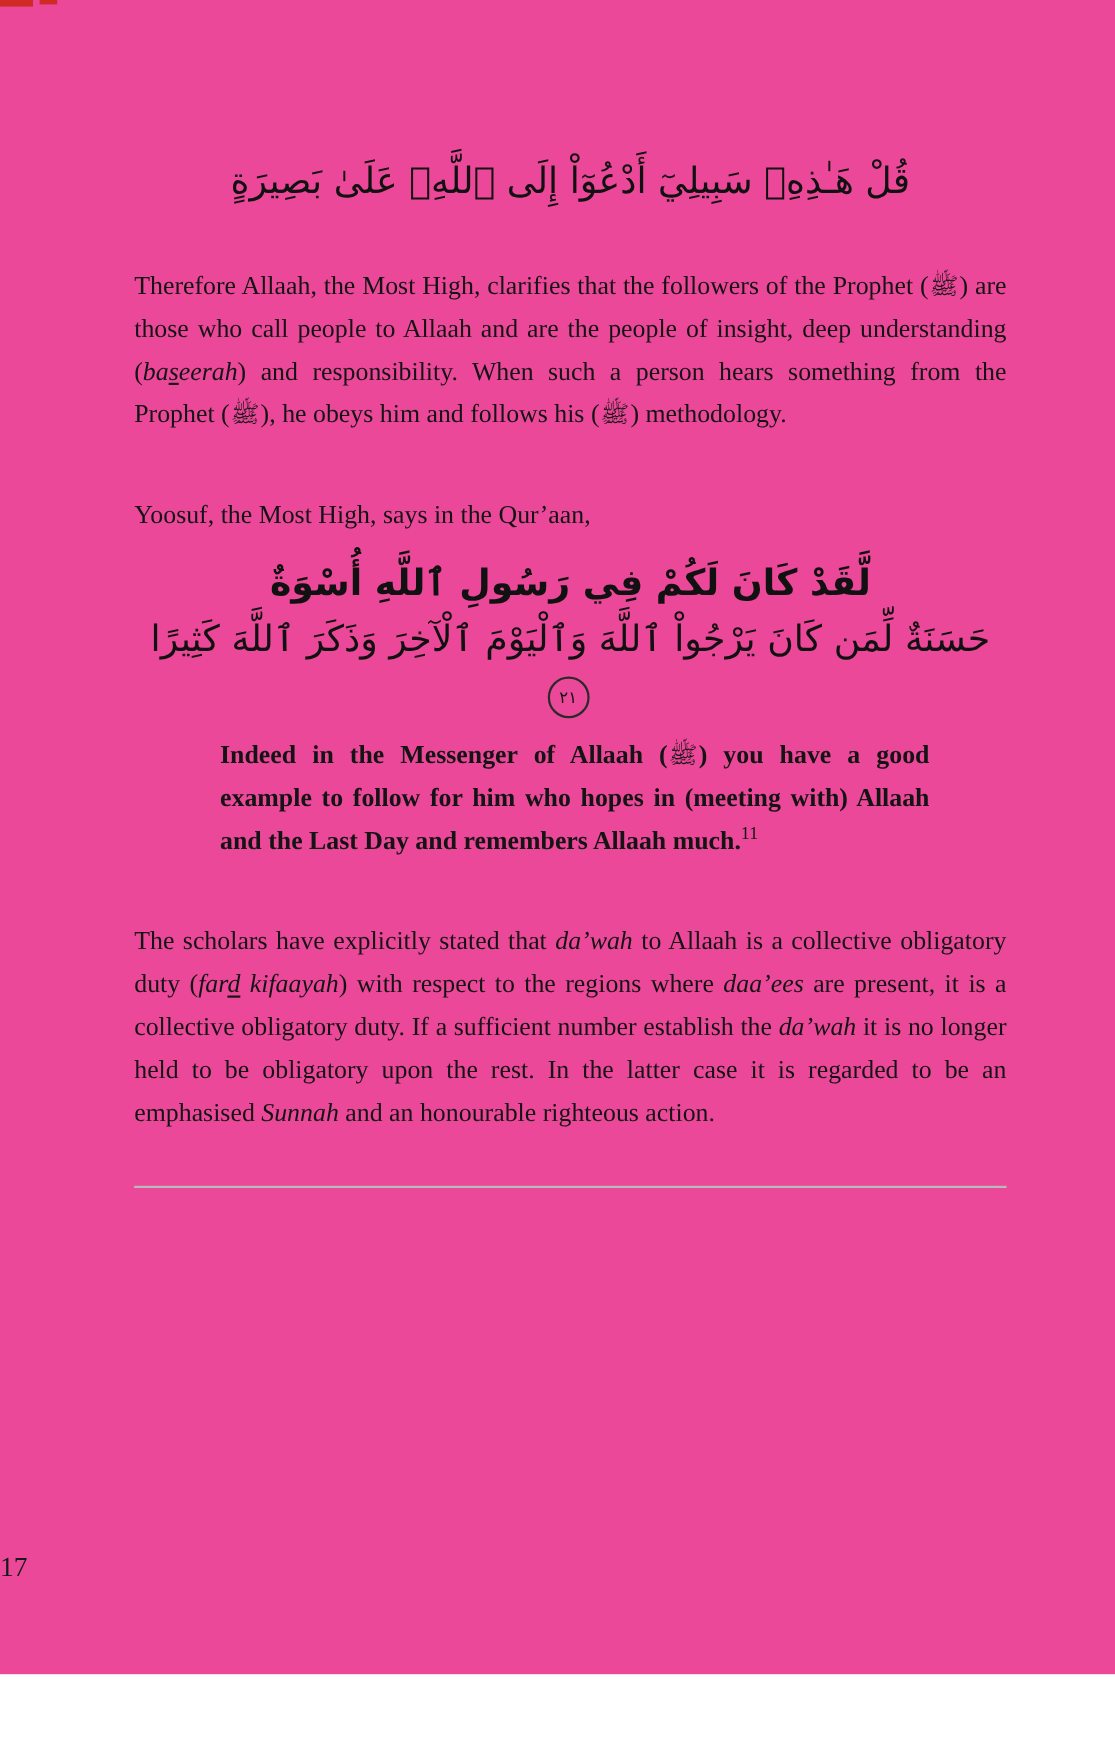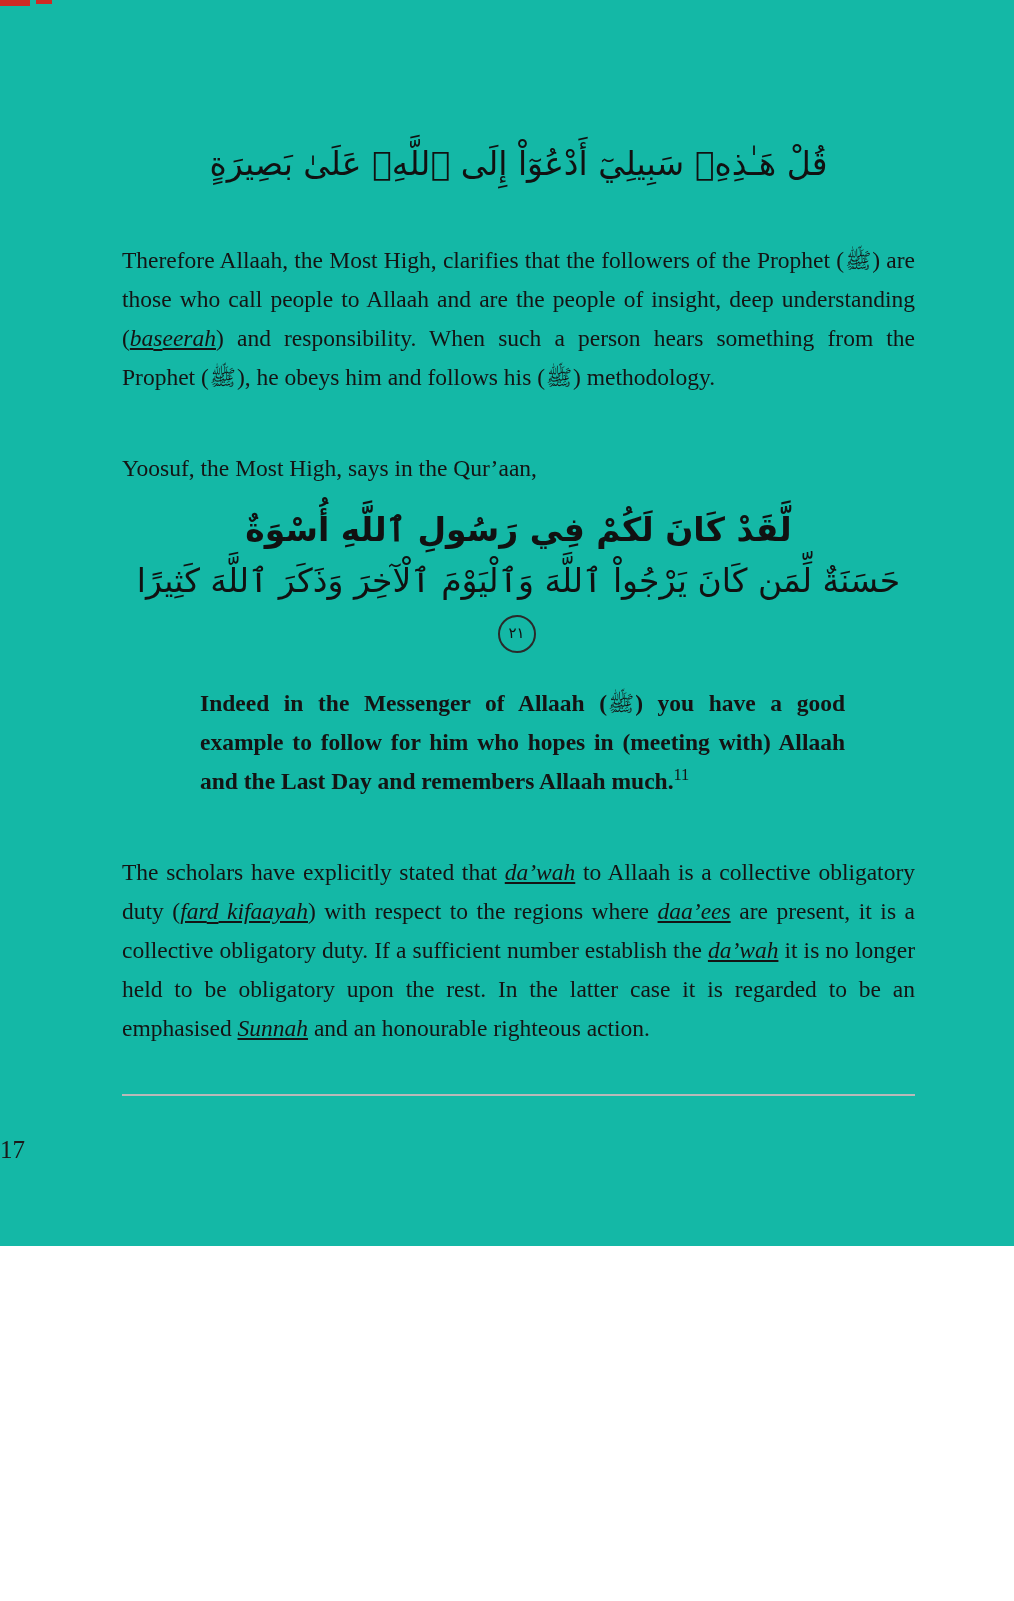--- a/index.html
+++ b/index.html
@@ -4,21 +4,21 @@
 <style>
   html,body{margin:0;padding:0;}
   body{
     width:1014px;height:1601px;
     background:#ffffff;
     font-family:"Liberation Serif", serif;
     color:#141414;
     position:relative;
     overflow:hidden;
   }
-  .page{position:relative;width:1014px;height:1246px;background:#14b8a6;}
+  .page{position:relative;width:1014px;height:1522px;background:#ec4899;}
   .scan-artifact{position:absolute;background:#cf2a24;}
   .artifact-a{left:0;top:0;width:30px;height:6px;}
   .artifact-b{left:36px;top:0;width:16px;height:4px;}
   .content{
     position:absolute;
     left:122px;top:138px;
     width:793px;
   }
   .arabic{
     direction:rtl;
@@ -37,22 +37,22 @@
     margin:8px 70px 0 78px;
   }
   .body-text{
     font-size:23.5px;
     line-height:39px;
     text-align:justify;
     margin:0;
   }
   .mt-para{margin-top:52px;}
   .mt-verse{margin-top:16px;font-weight:bold;}
-  .mt-quote{margin-top:26px;}
-  .it{font-style:italic;text-decoration:underline;}
+  .mt-quote{margin-top:10px;}
+  .it{font-style:italic;}
   .ul{text-decoration:underline;text-underline-offset:3px;text-decoration-thickness:1.5px;}
   .supref{vertical-align:super;font-size:0.7em;font-weight:normal;line-height:0;}
   .sall{
     font-family:"DejaVu Sans", sans-serif;
     font-size:0.92em;
     font-weight:normal;
     padding:0 1px;
   }
   .medallion{
     display:inline-flex;

